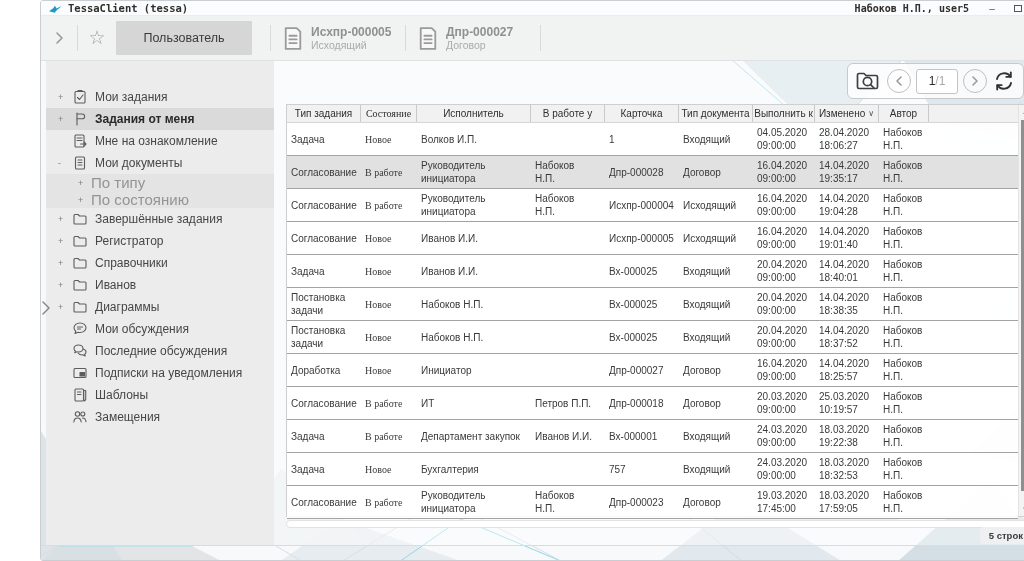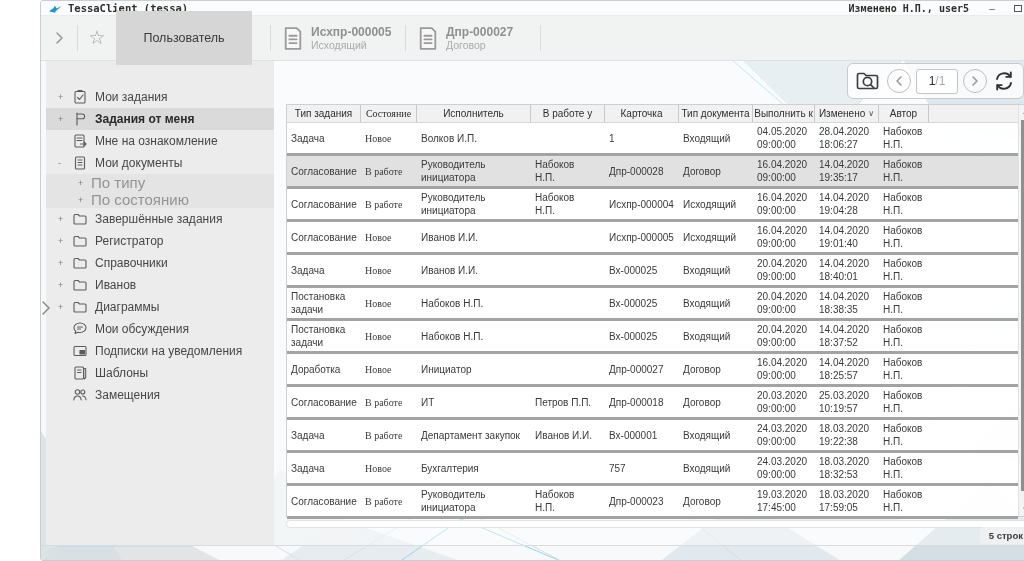--- a/index.html
+++ b/index.html
@@ -18,21 +18,21 @@
   .winbtn{width:26px;height:15px;display:flex;align-items:center;justify-content:center;font-size:10px;color:#555;}
   .winbtn.max span{width:8px;height:7px;border:1px solid #555;display:block;}
   .winbtn.close{width:32px;background:#efa5a2;color:#fff;font-size:10px;font-weight:bold;}
 
   
   .tabbar{height:45px;background:#f1f2f2;border-bottom:1px solid #dfe1e2;display:flex;align-items:center;}
   .tb-btn{height:45px;display:flex;align-items:center;justify-content:center;}
   .tb-expand{width:36px;}
   .tb-star{width:38px;font-size:19px;color:#9b9b9b;padding-bottom:2px;}
   .tb-div{width:1px;height:26px;background:#d9dadb;flex:none;}
-  .tab-active{height:54px;width:136px;background:#d6d6d6;display:flex;align-items:center;justify-content:center;
+  .tab-active{height:34px;width:136px;background:#d6d6d6;display:flex;align-items:center;justify-content:center;
     font-size:12.5px;color:#3b3b3b;}
   .doc-tab{height:45px;display:flex;align-items:center;padding:0 12px;min-width:134px;}
   .doc-tab .dicon{margin-right:8px;flex:none;}
   .doc-title{font-size:12px;font-weight:bold;color:#8f9091;line-height:1.2;}
   .doc-sub{font-size:10.5px;color:#a9abac;line-height:1.2;}
   .tb-spacer{flex:1;}
   .tb-left-chev{width:40px;}
 
   
   .content{position:absolute;top:60px;left:0;right:0;height:485px;display:flex;padding:0 5px;
@@ -62,21 +62,21 @@
   .pg-sep,.pg-tot{color:#a9a9a9;}
   .circle-btn{width:24px;height:24px;border:1px solid #bdbfc0;border-radius:50%;display:flex;align-items:center;justify-content:center;}
 
   
   .grid{position:absolute;left:12px;top:43px;right:26px;bottom:28px;border:1px solid #cfcfcf;
     background:rgba(255,255,255,0.6);}
   .grid-head{display:flex;height:18px;background:#f1f1f1;border-bottom:1px solid #d6d6d6;margin-right:13px;}
   .th{display:flex;align-items:center;justify-content:center;font-size:10px;color:#2f2f2f;
     border-right:1px solid #c9c9c9;white-space:nowrap;overflow:hidden;padding:0 2px;}
   .th .sort{font-size:8px;color:#555;margin-left:3px;}
-  .tr{display:flex;height:33px;align-items:center;border-bottom:3px solid #a3a3a3;background:rgba(255,255,255,0.88);margin-right:13px;}
+  .tr{display:flex;height:33px;align-items:center;border-bottom:1px solid #a3a3a3;background:rgba(255,255,255,0.88);margin-right:13px;}
   .tr.selected{background:#e1e1e1;}
   .td{font-size:10px;color:#3a3a3a;line-height:1.3;padding:0 4px;white-space:pre-line;overflow:hidden;}
   .c0{width:74px;flex:none;}.c1{width:56px;flex:none;font-family:Liberation Serif, serif;}.c2{width:114px;flex:none;}.c3{width:74px;flex:none;}
   .c4{width:74px;flex:none;}.c5{width:74px;flex:none;}.c6{width:62px;flex:none;}.c7{width:64px;flex:none;}
   .c8{width:50px;flex:none;}.cf{flex:1;border-right:none!important;}
 
   
   .vscroll{position:absolute;top:0;right:0;bottom:0;width:13px;background:#f3f3f3;border-left:1px solid #e3e3e3;}
   .vs-arrow{position:absolute;left:0;width:12px;height:12px;display:flex;align-items:center;justify-content:center;
     font-size:6px;color:#6c6c6c;}
@@ -117,21 +117,21 @@
     <polyline points="300,561 402,498 522,561" fill="none" stroke="#d9dee2" stroke-width="1"></polyline>
     <polyline points="600,478 702,561" fill="none" stroke="#d4dade" stroke-width="1"></polyline>
     <polyline points="930,330 1024,402" fill="none" stroke="#d4dade" stroke-width="1"></polyline>
   </svg>
 
   <div class="titlebar layer">
     <svg class="logo" viewBox="0 0 14 12">
       <path d="M0 9 C3.2 6.2 5 6.4 6.2 2.6 L8.2 6 L13.6 3.4 C10.4 7 8.4 7 6.4 10.6 Z" fill="#1f96cc"></path>
     </svg>
     <div class="app-title">TessaClient (tessa)</div>
-    <div class="user-label">Изменено Н.П., user5</div>
+    <div class="user-label">Набоков Н.П., user5</div>
     <div class="winbtn">
         <span>–</span>
       </div>
     <div class="winbtn max">
         <span></span>
       </div>
     <div class="winbtn close">
         <span>✕</span>
       </div>
   </div>
@@ -285,20 +285,30 @@
               <path d="M8 2c3.3 0 6 2.1 6 4.8s-2.7 4.7-6 4.7c-.7 0-1.4-.1-2-.3L3 12.5l.8-2.3C2.7 9.4 2 8.2 2 6.8 2 4.1 4.7 2 8 2z"></path>
               <path d="M5.5 6h5M5.5 8h3"></path>
             </svg>
           </span>
           <span class="sb-label">Мои обсуждения</span>
         </div>
         <div class="sb-item">
           <span class="sb-marker"></span>
           <span class="sb-icon">
             <svg viewBox="0 0 16 16">
+              <path d="M6.5 2C9 2 11 3.6 11 5.5S9 9 6.5 9c-.5 0-1-.06-1.5-.2L2.8 9.8l.6-1.7C2.5 7.4 2 6.5 2 5.5 2 3.6 4 2 6.5 2z"></path>
+              <path d="M11.5 6.2c1.5.4 2.5 1.5 2.5 2.8 0 .9-.5 1.7-1.3 2.3l.5 1.6-2-1c-.4.1-.8.1-1.2.1-1.6 0-3-.7-3.7-1.7"></path>
+            </svg>
+          </span>
+          <span class="sb-label">Последние обсуждения</span>
+        </div>
+        <div class="sb-item">
+          <span class="sb-marker"></span>
+          <span class="sb-icon">
+            <svg viewBox="0 0 16 16">
               <rect x="2" y="3.5" width="12" height="9" rx="1"></rect>
               <rect x="8" y="7.5" width="4.5" height="3.5" style="fill:#5c5c5c"></rect>
             </svg>
           </span>
           <span class="sb-label">Подписки на уведомления</span>
         </div>
         <div class="sb-item">
           <span class="sb-marker"></span>
           <span class="sb-icon">
             <svg viewBox="0 0 16 16">

